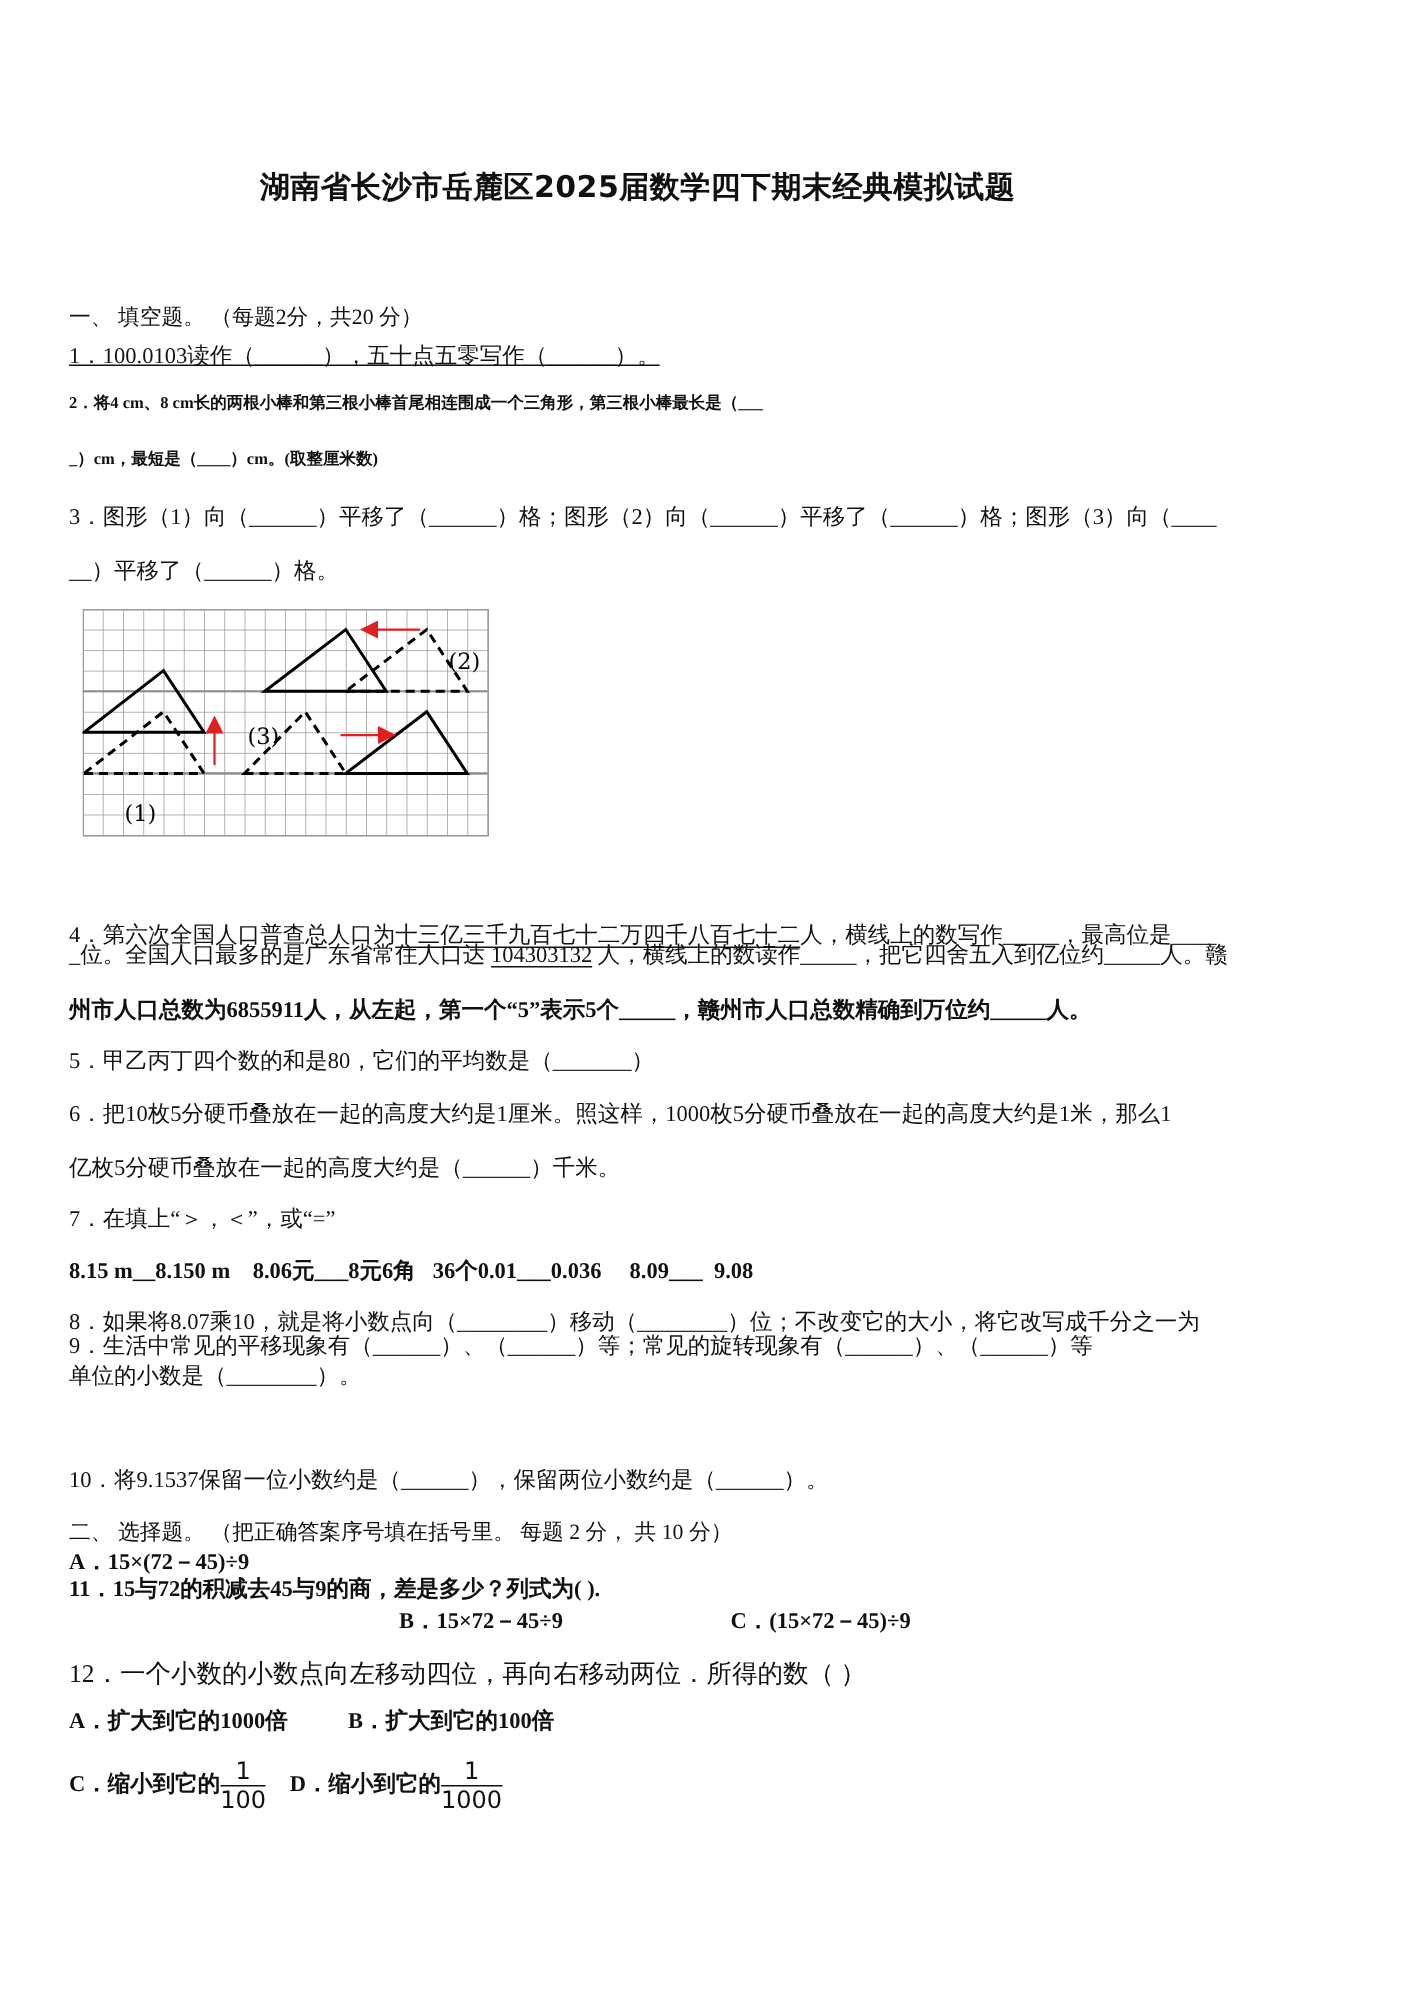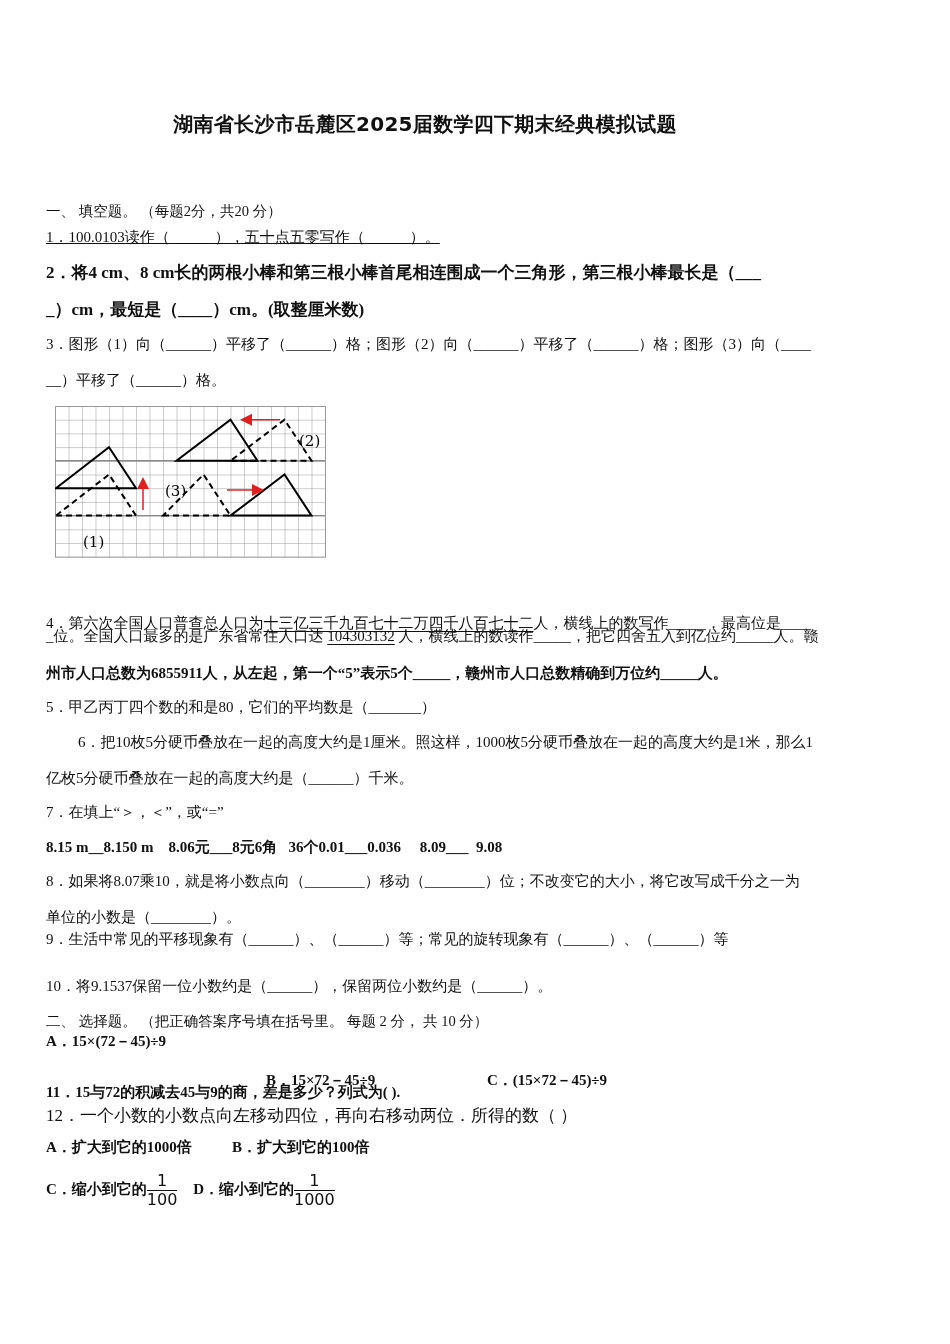--- a/index.html
+++ b/index.html
@@ -3,21 +3,21 @@
 <meta charset="utf-8">
 <style>
   html, body { margin:0; padding:0; background:#fff; }
   body { width:950px; height:1344px; position:relative; overflow:hidden;
          font-family:"Liberation Serif","DejaVu Serif",serif; color:#111; }
   .title { position:absolute; left:0; width:850px; top:111px; text-align:center;
            font-family:"DejaVu Sans","Liberation Sans",sans-serif; font-weight:bold; font-size:20px; letter-spacing:0.3px; }
   .line { position:absolute; left:46px; white-space:nowrap; font-size:15px; }
   .b { font-weight:bold; }
   .sec { font-size:14.5px; }
-  .big { font-size:17px; }
+  .big { font-size:11px; }
   .ul { text-decoration:underline; text-underline-offset:3px; }
   .q12 { font-size:17px; }
   .frac { display:inline-block; vertical-align:middle; text-align:center; font-family:"DejaVu Sans","Liberation Sans",sans-serif; font-weight:normal; font-size:16px; line-height:18px; }
   .frac .num { border-bottom:1.5px solid #111; padding:0 4px; }
   .fig { position:absolute; left:55px; top:406px; }
 </style>
 </head>
 <body>
 
 <div class="title">湖南省长沙市岳麓区2025届数学四下期末经典模拟试题</div>
@@ -65,34 +65,34 @@
     <line x1="172" y1="84" x2="206" y2="84" stroke="#e02020" stroke-width="1.5" marker-end="url(#ah)"></line>
     <text x="110" y="90" font-family="DejaVu Serif, serif" font-size="15">(3)</text>
   </svg>
 </div>
 
 <div class="line" style="top:614px;"><span>4．第六次全国人口普查总人口为</span><span class="ul">十三亿三千九百七十二万四千八百七十二</span><span>人，横线上的数写作_____，最高位是____</span></div>
 <div class="line" style="top:627px;"><span>_位。全国人口最多的是广东省常住人口达 </span><span class="ul">104303132</span><span> 人，横线上的数读作_____，把它四舍五入到亿位约_____人。赣</span></div>
 <div class="line" style="top:664px;font-weight:bold;">州市人口总数为6855911人，从左起，第一个“5”表示5个_____，赣州市人口总数精确到万位约_____人。</div>
 
 <div class="line" style="top:698px;">5．甲乙丙丁四个数的和是80，它们的平均数是（_______）</div>
-<div class="line" style="top:733px;margin-left:32px;">6．把10枚5分硬币叠放在一起的高度大约是1厘米。照这样，1000枚5分硬币叠放在一起的高度大约是1米，那么1</div>
+<div class="line" style="top:733px;">6．把10枚5分硬币叠放在一起的高度大约是1厘米。照这样，1000枚5分硬币叠放在一起的高度大约是1米，那么1</div>
 <div class="line" style="top:769px;">亿枚5分硬币叠放在一起的高度大约是（______）千米。</div>
 
 <div class="line" style="top:803px;">7．在填上“＞，＜”，或“=”</div>
 <div class="line b" style="top:838px; white-space:pre;">8.15 m__8.150 m    8.06元___8元6角   36个0.01___0.036     8.09___  9.08</div>
 
 <div class="line" style="top:872px;">8．如果将8.07乘10，就是将小数点向（________）移动（________）位；不改变它的大小，将它改写成千分之一为</div>
 <div class="line" style="top:908px;">单位的小数是（________）。</div>
 
-<div class="line" style="top:930px;text-align:center;">9．生活中常见的平移现象有（______）、（______）等；常见的旋转现象有（______）、（______）等</div>
+<div class="line" style="top:888px;text-align:center;">9．生活中常见的平移现象有（______）、（______）等；常见的旋转现象有（______）、（______）等</div>
 <div class="line" style="top:977px;">10．将9.1537保留一位小数约是（______），保留两位小数约是（______）。</div>
 
 <div class="line sec" style="top:1012px;">二、  选择题。 （把正确答案序号填在括号里。  每题  2  分，  共  10  分）</div>
-<div class="line b" style="top:1083px;">11．15与72的积减去45与9的商，差是多少？列式为(        ).</div>
+<div class="line b" style="top:1050px;">11．15与72的积减去45与9的商，差是多少？列式为(        ).</div>
 <div class="line b" style="top:1017px;margin-top:15px;">A．15×(72－45)÷9</div>
 <div class="line b" style="left:266px; top:1071px;">B．15×72－45÷9</div>
 <div class="line b" style="left:487px; top:1071px;">C．(15×72－45)÷9</div>
 
 <div class="line q12" style="top:1104px;">12．一个小数的小数点向左移动四位，再向右移动两位．所得的数（  ）</div>
 <div class="line b" style="top:1138px;">A．扩大到它的1000倍</div>
 <div class="line b" style="left:232px; top:1138px;">B．扩大到它的100倍</div>
 
 <div class="line b" style="top:1172px;">
   <span>C．缩小到它的</span><span class="frac"><div class="num">1</div><div>100</div></span>

